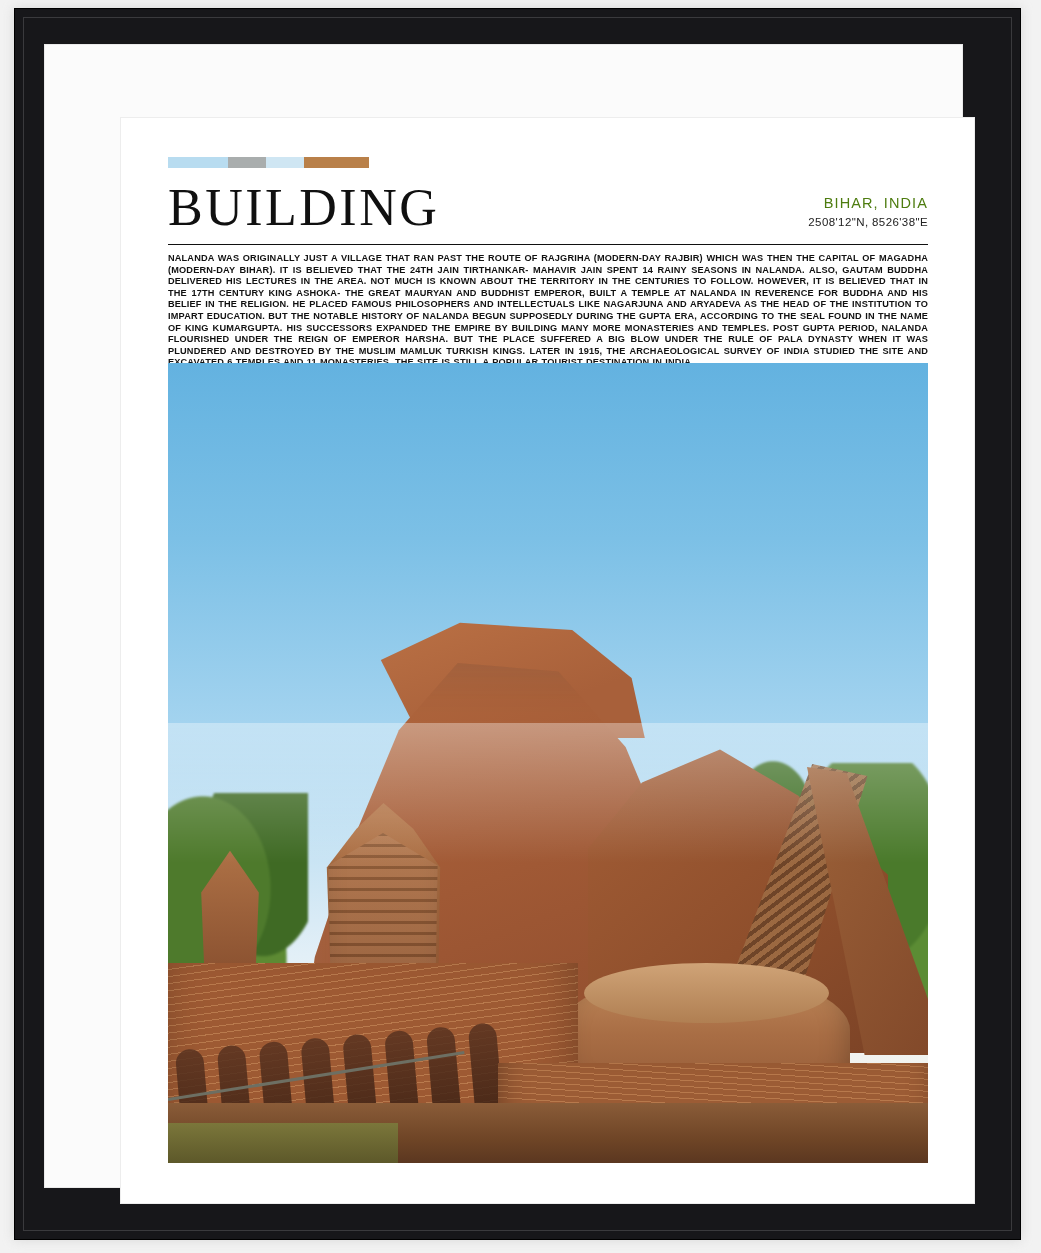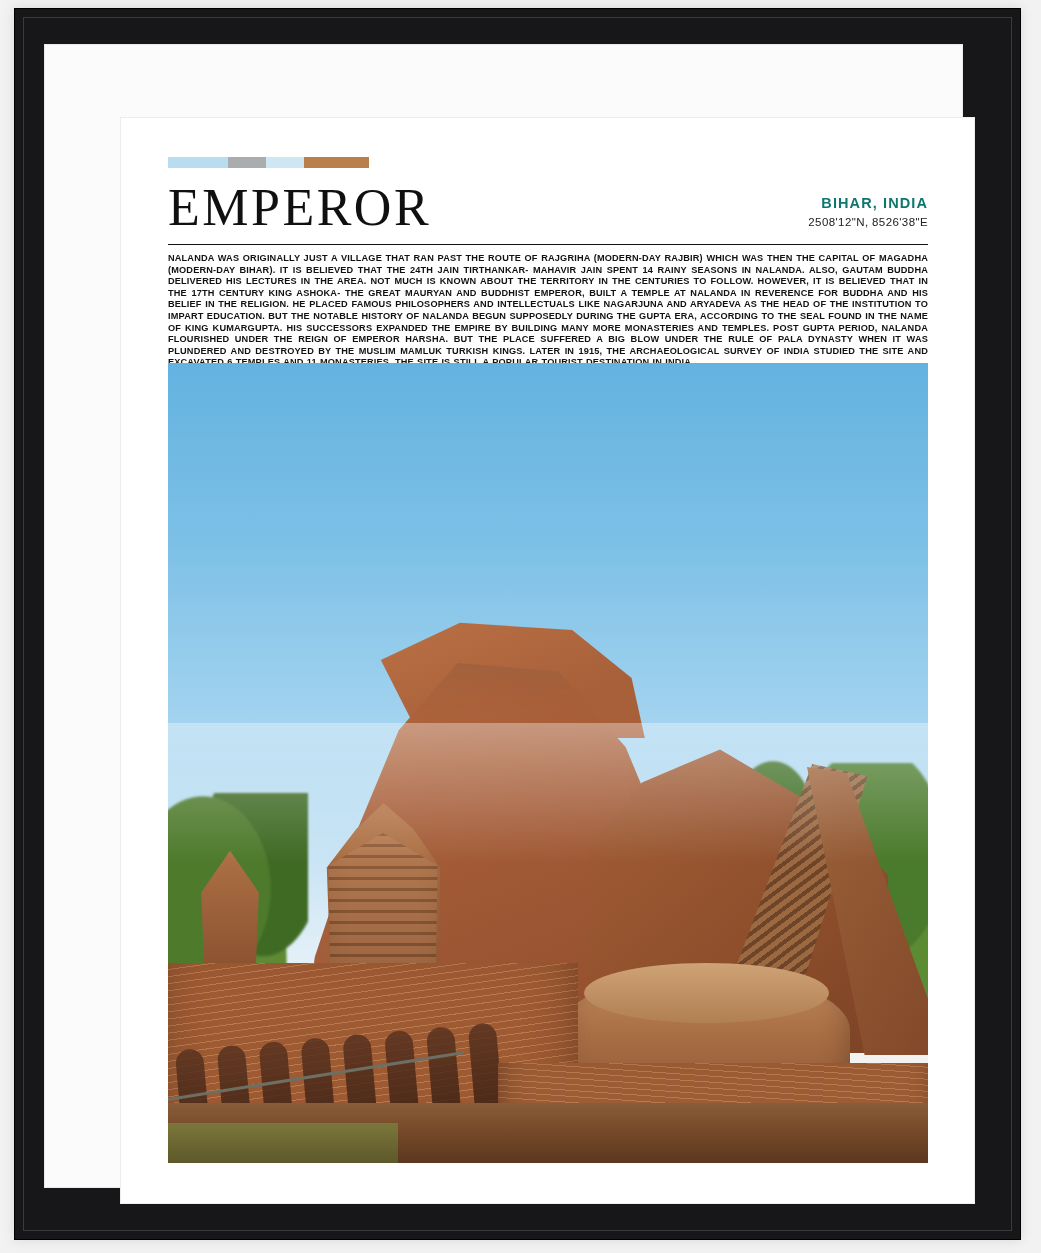--- a/index.html
+++ b/index.html
@@ -106,23 +106,23 @@
     font-weight: 400;
     margin: 0;
     white-space: nowrap;
   }
   .loc-block {
     text-align: right;
     padding-bottom: 4px;
   }
   .loc-name {
     font-size: 14.5px;
-    font-weight: 700;
+    font-weight: 400;
     letter-spacing: 1.1px;
-    color: #0f766e;
+    color: #4d7c0f;
     line-height: 18px;
   }
   .loc-coords {
     font-size: 11.5px;
     font-weight: 400;
     letter-spacing: .4px;
     color: #222;
     line-height: 16px;
     margin-top: 2px;
   }
@@ -403,21 +403,21 @@
       <div class="poster-pad">
 
         <div class="swatches">
           <div class="sw sw-1" style="background:#b8dcf0"></div>
           <div class="sw sw-2" style="background:#a9adad"></div>
           <div class="sw sw-3" style="background:#cfe6f3"></div>
           <div class="sw sw-4" style="background:#b98049"></div>
         </div>
 
         <div class="head-row">
-          <h1 class="title">EMPEROR</h1>
+          <h1 class="title">BUILDING</h1>
           <div class="loc-block">
             <div class="loc-name">BIHAR, INDIA</div>
             <div class="loc-coords">2508'12"N, 8526'38"E</div>
           </div>
         </div>
 
         <div class="rule"></div>
 
         <p class="blurb">NALANDA WAS ORIGINALLY JUST A VILLAGE THAT RAN PAST THE ROUTE OF RAJGRIHA (MODERN-DAY RAJBIR) WHICH WAS THEN THE CAPITAL OF MAGADHA (MODERN-DAY BIHAR). IT IS BELIEVED THAT THE 24TH JAIN TIRTHANKAR- MAHAVIR JAIN SPENT 14 RAINY SEASONS IN NALANDA. ALSO, GAUTAM BUDDHA DELIVERED HIS LECTURES IN THE AREA. NOT MUCH IS KNOWN ABOUT THE TERRITORY IN THE CENTURIES TO FOLLOW. HOWEVER, IT IS BELIEVED THAT IN THE 17TH CENTURY KING ASHOKA- THE GREAT MAURYAN AND BUDDHIST EMPEROR, BUILT A TEMPLE AT NALANDA IN REVERENCE FOR BUDDHA AND HIS BELIEF IN THE RELIGION. HE PLACED FAMOUS PHILOSOPHERS AND INTELLECTUALS LIKE NAGARJUNA AND ARYADEVA AS THE HEAD OF THE INSTITUTION TO IMPART EDUCATION. BUT THE NOTABLE HISTORY OF NALANDA BEGUN SUPPOSEDLY DURING THE GUPTA ERA, ACCORDING TO THE SEAL FOUND IN THE NAME OF KING KUMARGUPTA. HIS SUCCESSORS EXPANDED THE EMPIRE BY BUILDING MANY MORE MONASTERIES AND TEMPLES. POST GUPTA PERIOD, NALANDA FLOURISHED UNDER THE REIGN OF EMPEROR HARSHA. BUT THE PLACE SUFFERED A BIG BLOW UNDER THE RULE OF PALA DYNASTY WHEN IT WAS PLUNDERED AND DESTROYED BY THE MUSLIM MAMLUK TURKISH KINGS. LATER IN 1915, THE ARCHAEOLOGICAL SURVEY OF INDIA STUDIED THE SITE AND EXCAVATED 6 TEMPLES AND 11 MONASTERIES. THE SITE IS STILL A POPULAR TOURIST DESTINATION IN INDIA.</p>
       </div>

